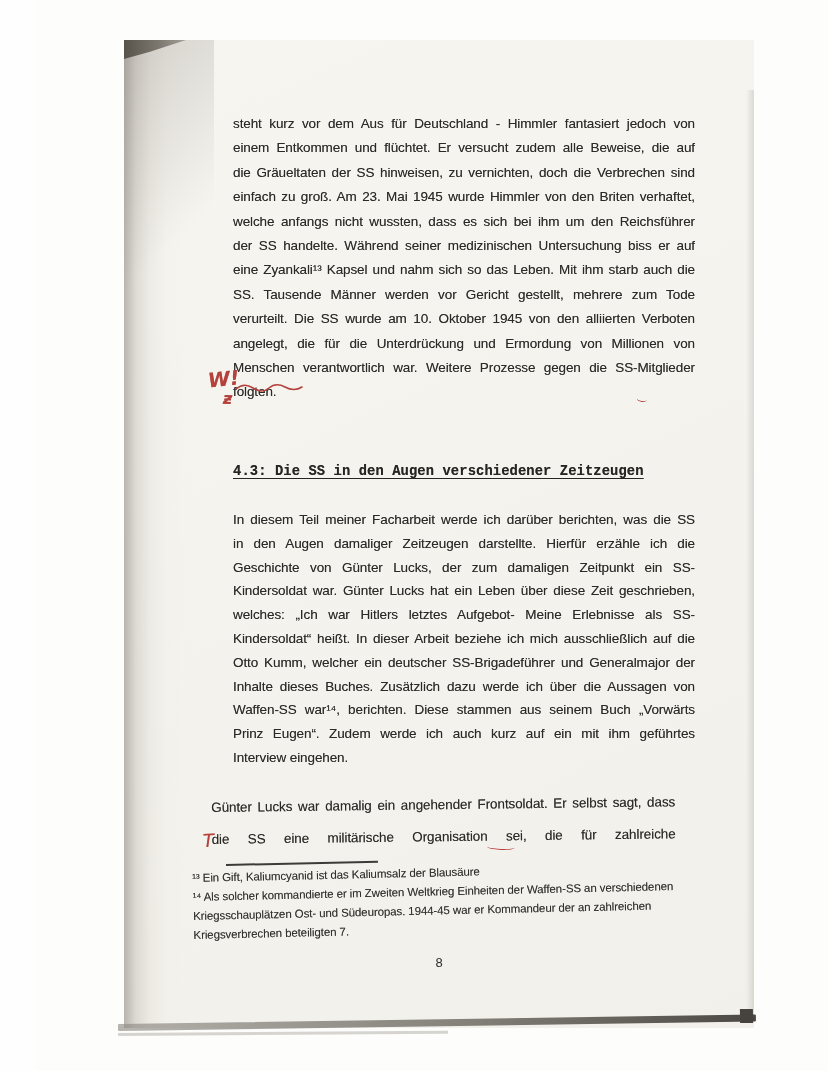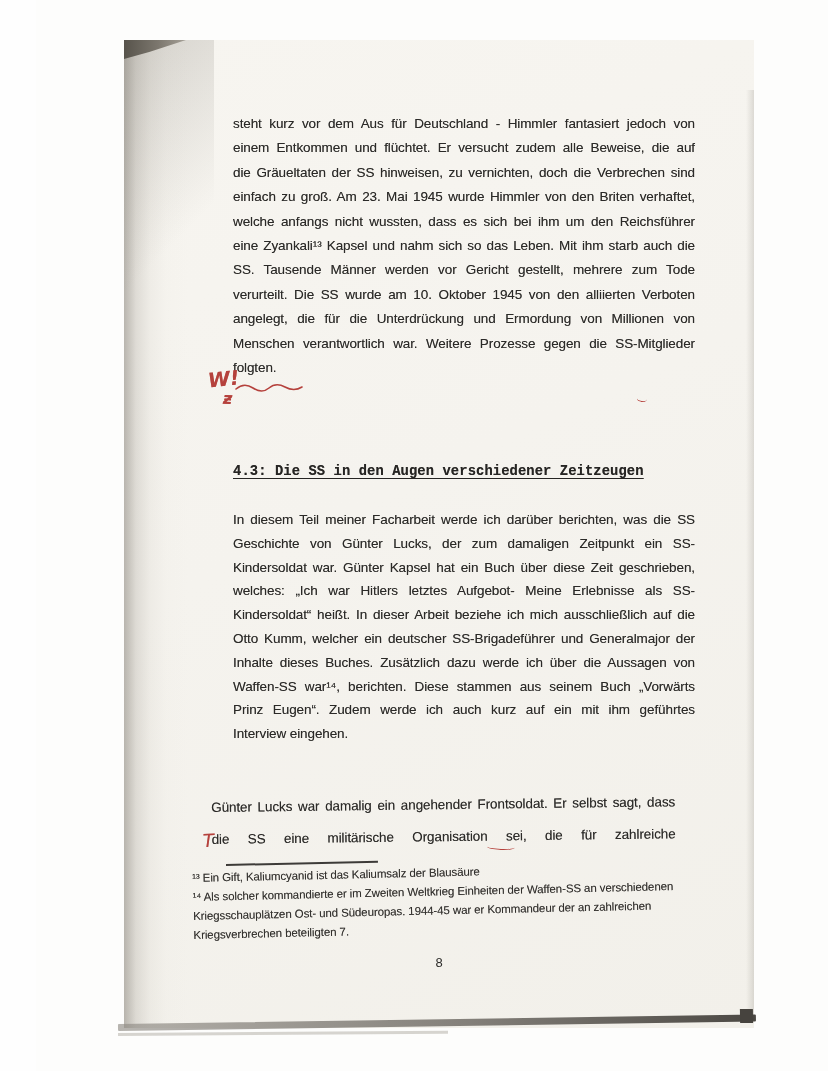--- a/index.html
+++ b/index.html
@@ -125,34 +125,36 @@
     <div class="left-shade-top"></div>
     <div class="corner-fold"></div>
     <div class="right-shade"></div>
 
     <div class="para p1 bodytext">
       <span class="line">steht kurz vor dem Aus für Deutschland - Himmler fantasiert jedoch von</span>
       <span class="line">einem Entkommen und flüchtet. Er versucht zudem alle Beweise, die auf</span>
       <span class="line">die Gräueltaten der SS hinweisen, zu vernichten, doch die Verbrechen sind</span>
       <span class="line">einfach zu groß. Am 23. Mai 1945 wurde Himmler von den Briten verhaftet,</span>
       <span class="line">welche anfangs nicht wussten, dass es sich bei ihm um den Reichsführer</span>
+      <span class="line">der SS handelte. Während seiner medizinischen Untersuchung biss er auf</span>
       <span class="line">eine Zyankali¹³ Kapsel und nahm sich so das Leben. Mit ihm starb auch die</span>
       <span class="line">SS. Tausende Männer werden vor Gericht gestellt, mehrere zum Tode</span>
       <span class="line">verurteilt. Die SS wurde am 10. Oktober 1945 von den alliierten Verboten</span>
       <span class="line">angelegt, die für die Unterdrückung und Ermordung von Millionen von</span>
       <span class="line">Menschen verantwortlich war. Weitere Prozesse gegen die SS-Mitglieder</span>
       <span class="line last">folgten.</span>
     </div>
 
     <div class="heading">4.3: Die SS in den Augen verschiedener Zeitzeugen</div>
 
     <div class="para p2 bodytext">
       <span class="line">In diesem Teil meiner Facharbeit werde ich darüber berichten, was die SS</span>
+      <span class="line">in den Augen damaliger Zeitzeugen darstellte. Hierfür erzähle ich die</span>
       <span class="line">Geschichte von Günter Lucks, der zum damaligen Zeitpunkt ein SS-</span>
-      <span class="line">Kindersoldat war. Günter Kapsel hat ein Buch über diese Zeit geschrieben,</span>
+      <span class="line">Kindersoldat war. Günter Lucks hat ein Leben über diese Zeit geschrieben,</span>
       <span class="line">welches: „Ich war Hitlers letztes Aufgebot- Meine Erlebnisse als SS-</span>
       <span class="line">Kindersoldat“ heißt. In dieser Arbeit beziehe ich mich ausschließlich auf die</span>
       <span class="line">Otto Kumm, welcher ein deutscher SS-Brigadeführer und Generalmajor der</span>
       <span class="line">Inhalte dieses Buches. Zusätzlich dazu werde ich über die Aussagen von</span>
       <span class="line">Waffen-SS war¹⁴, berichten. Diese stammen aus seinem Buch „Vorwärts</span>
       <span class="line">Prinz Eugen“. Zudem werde ich auch kurz auf ein mit ihm geführtes</span>
       <span class="line last">Interview eingehen.</span>
     </div>
 
     <div class="para p3 bodytext">

